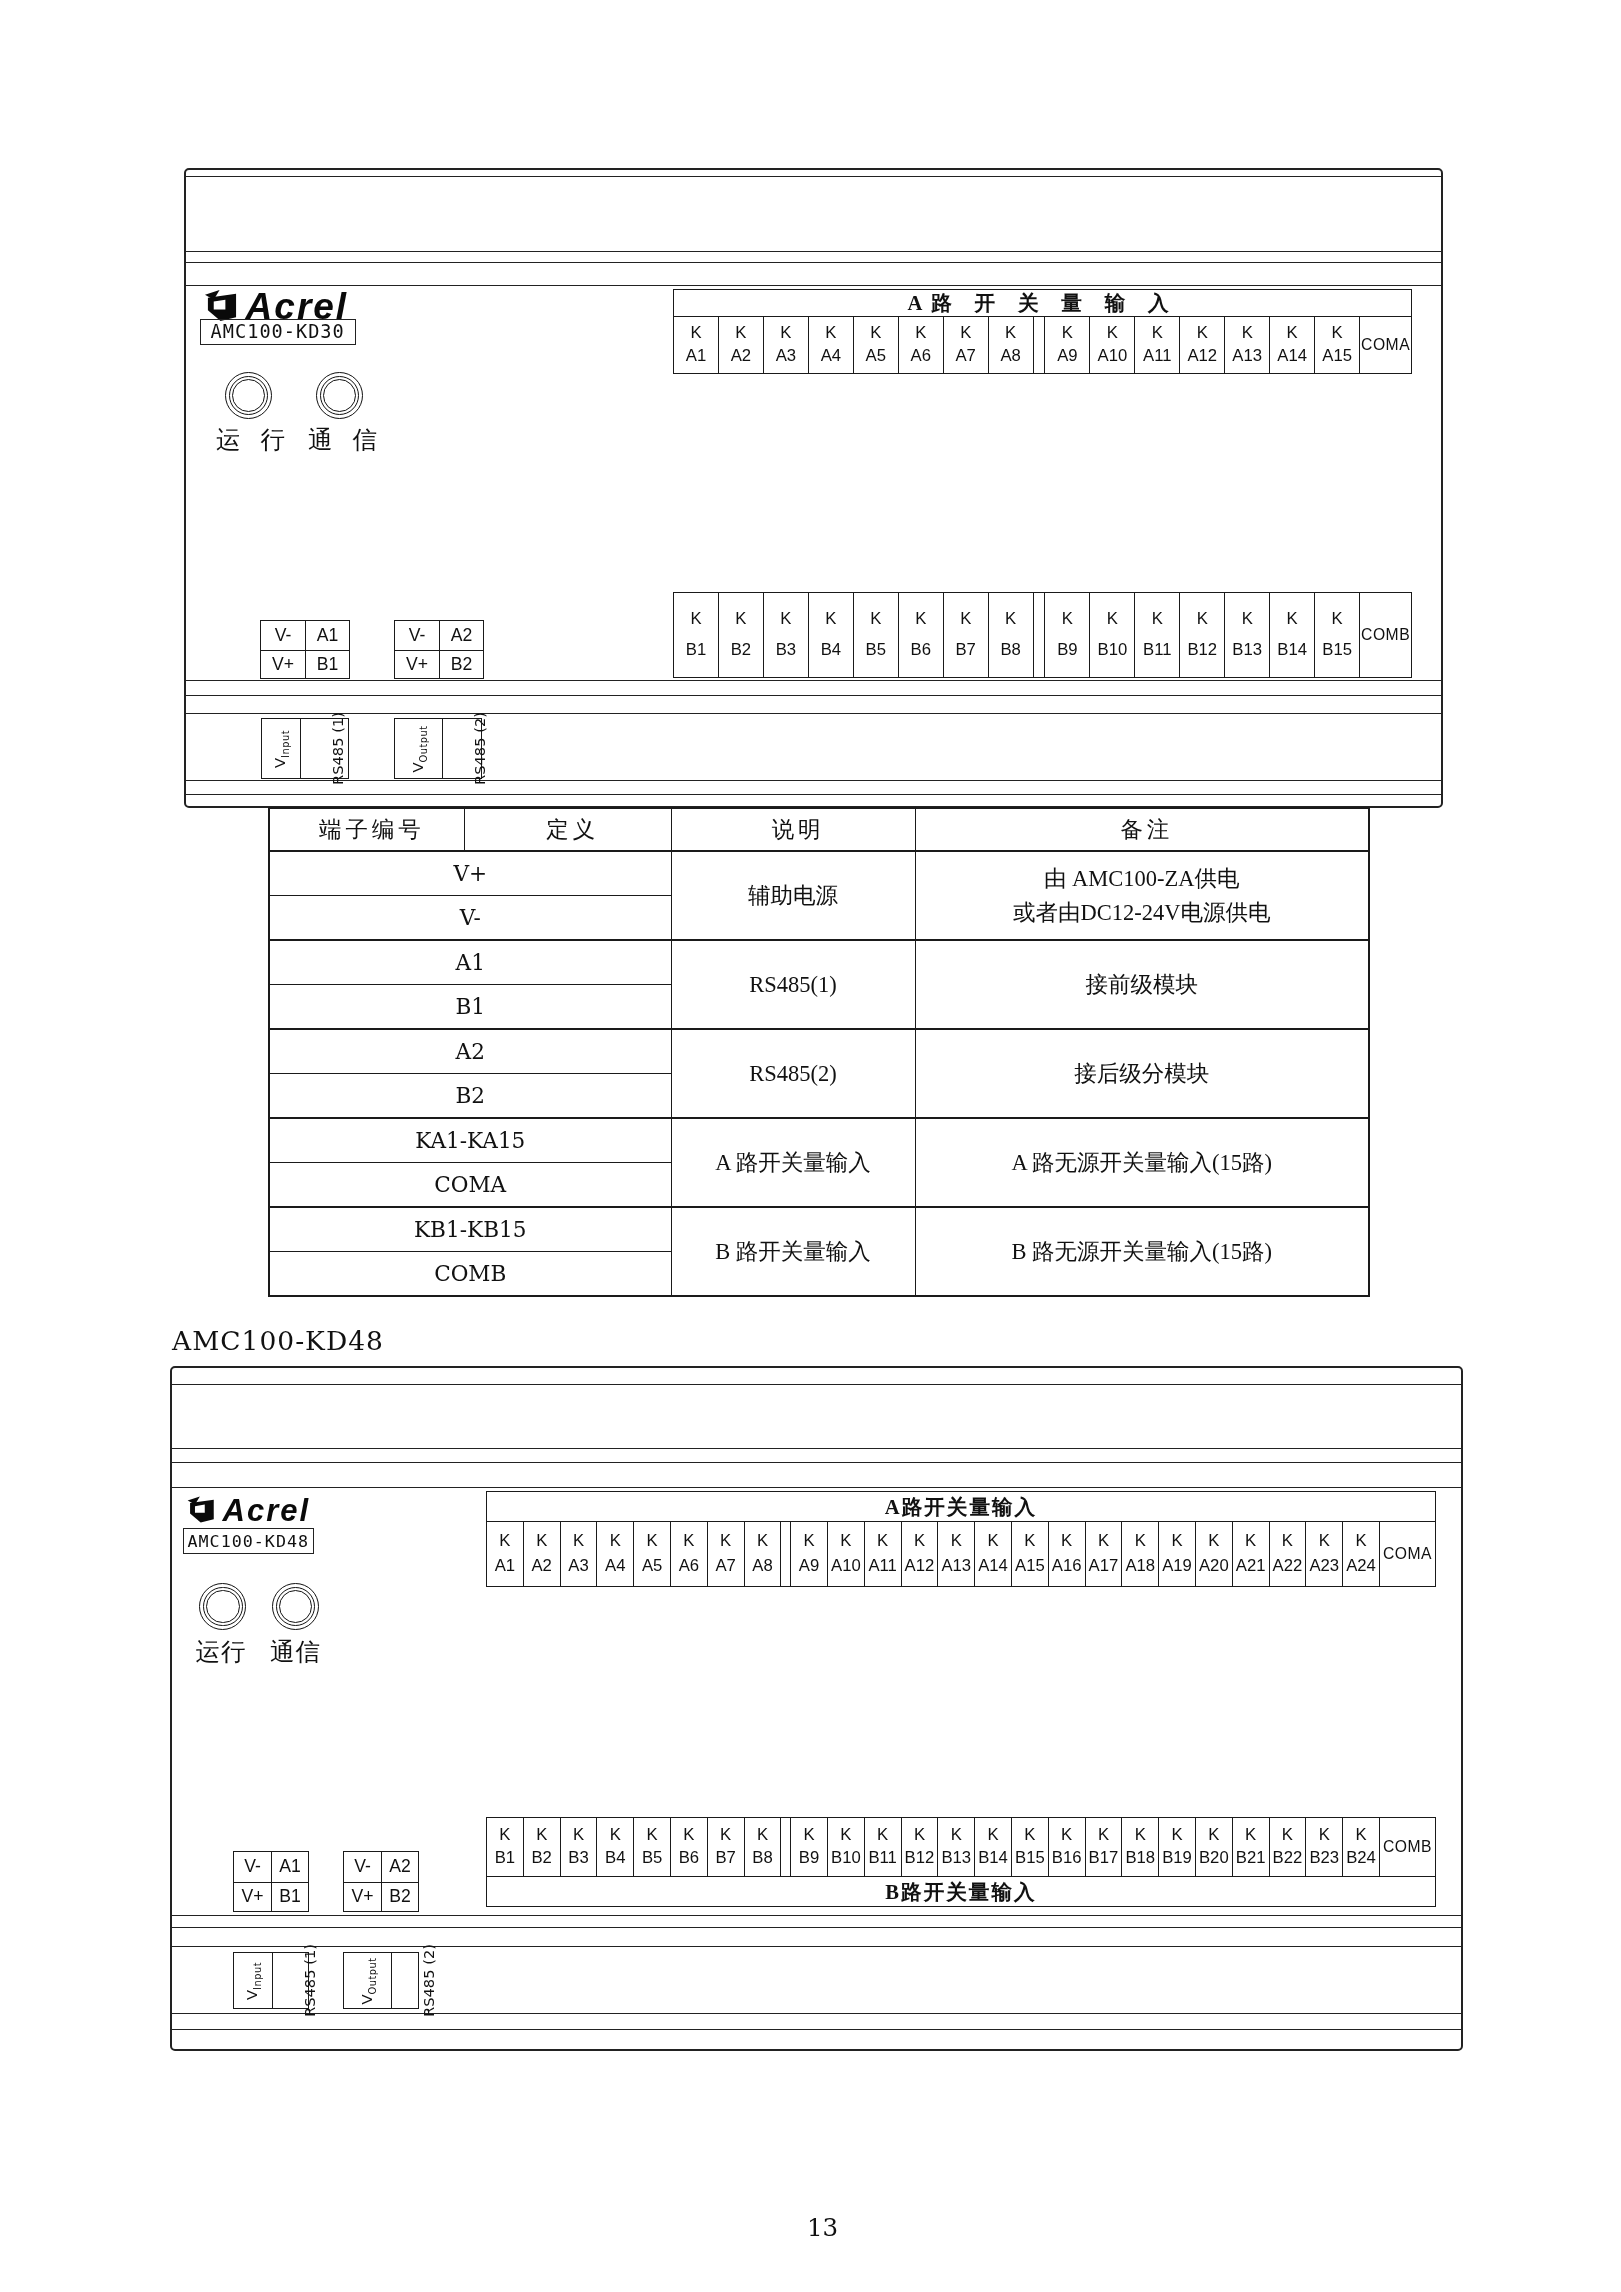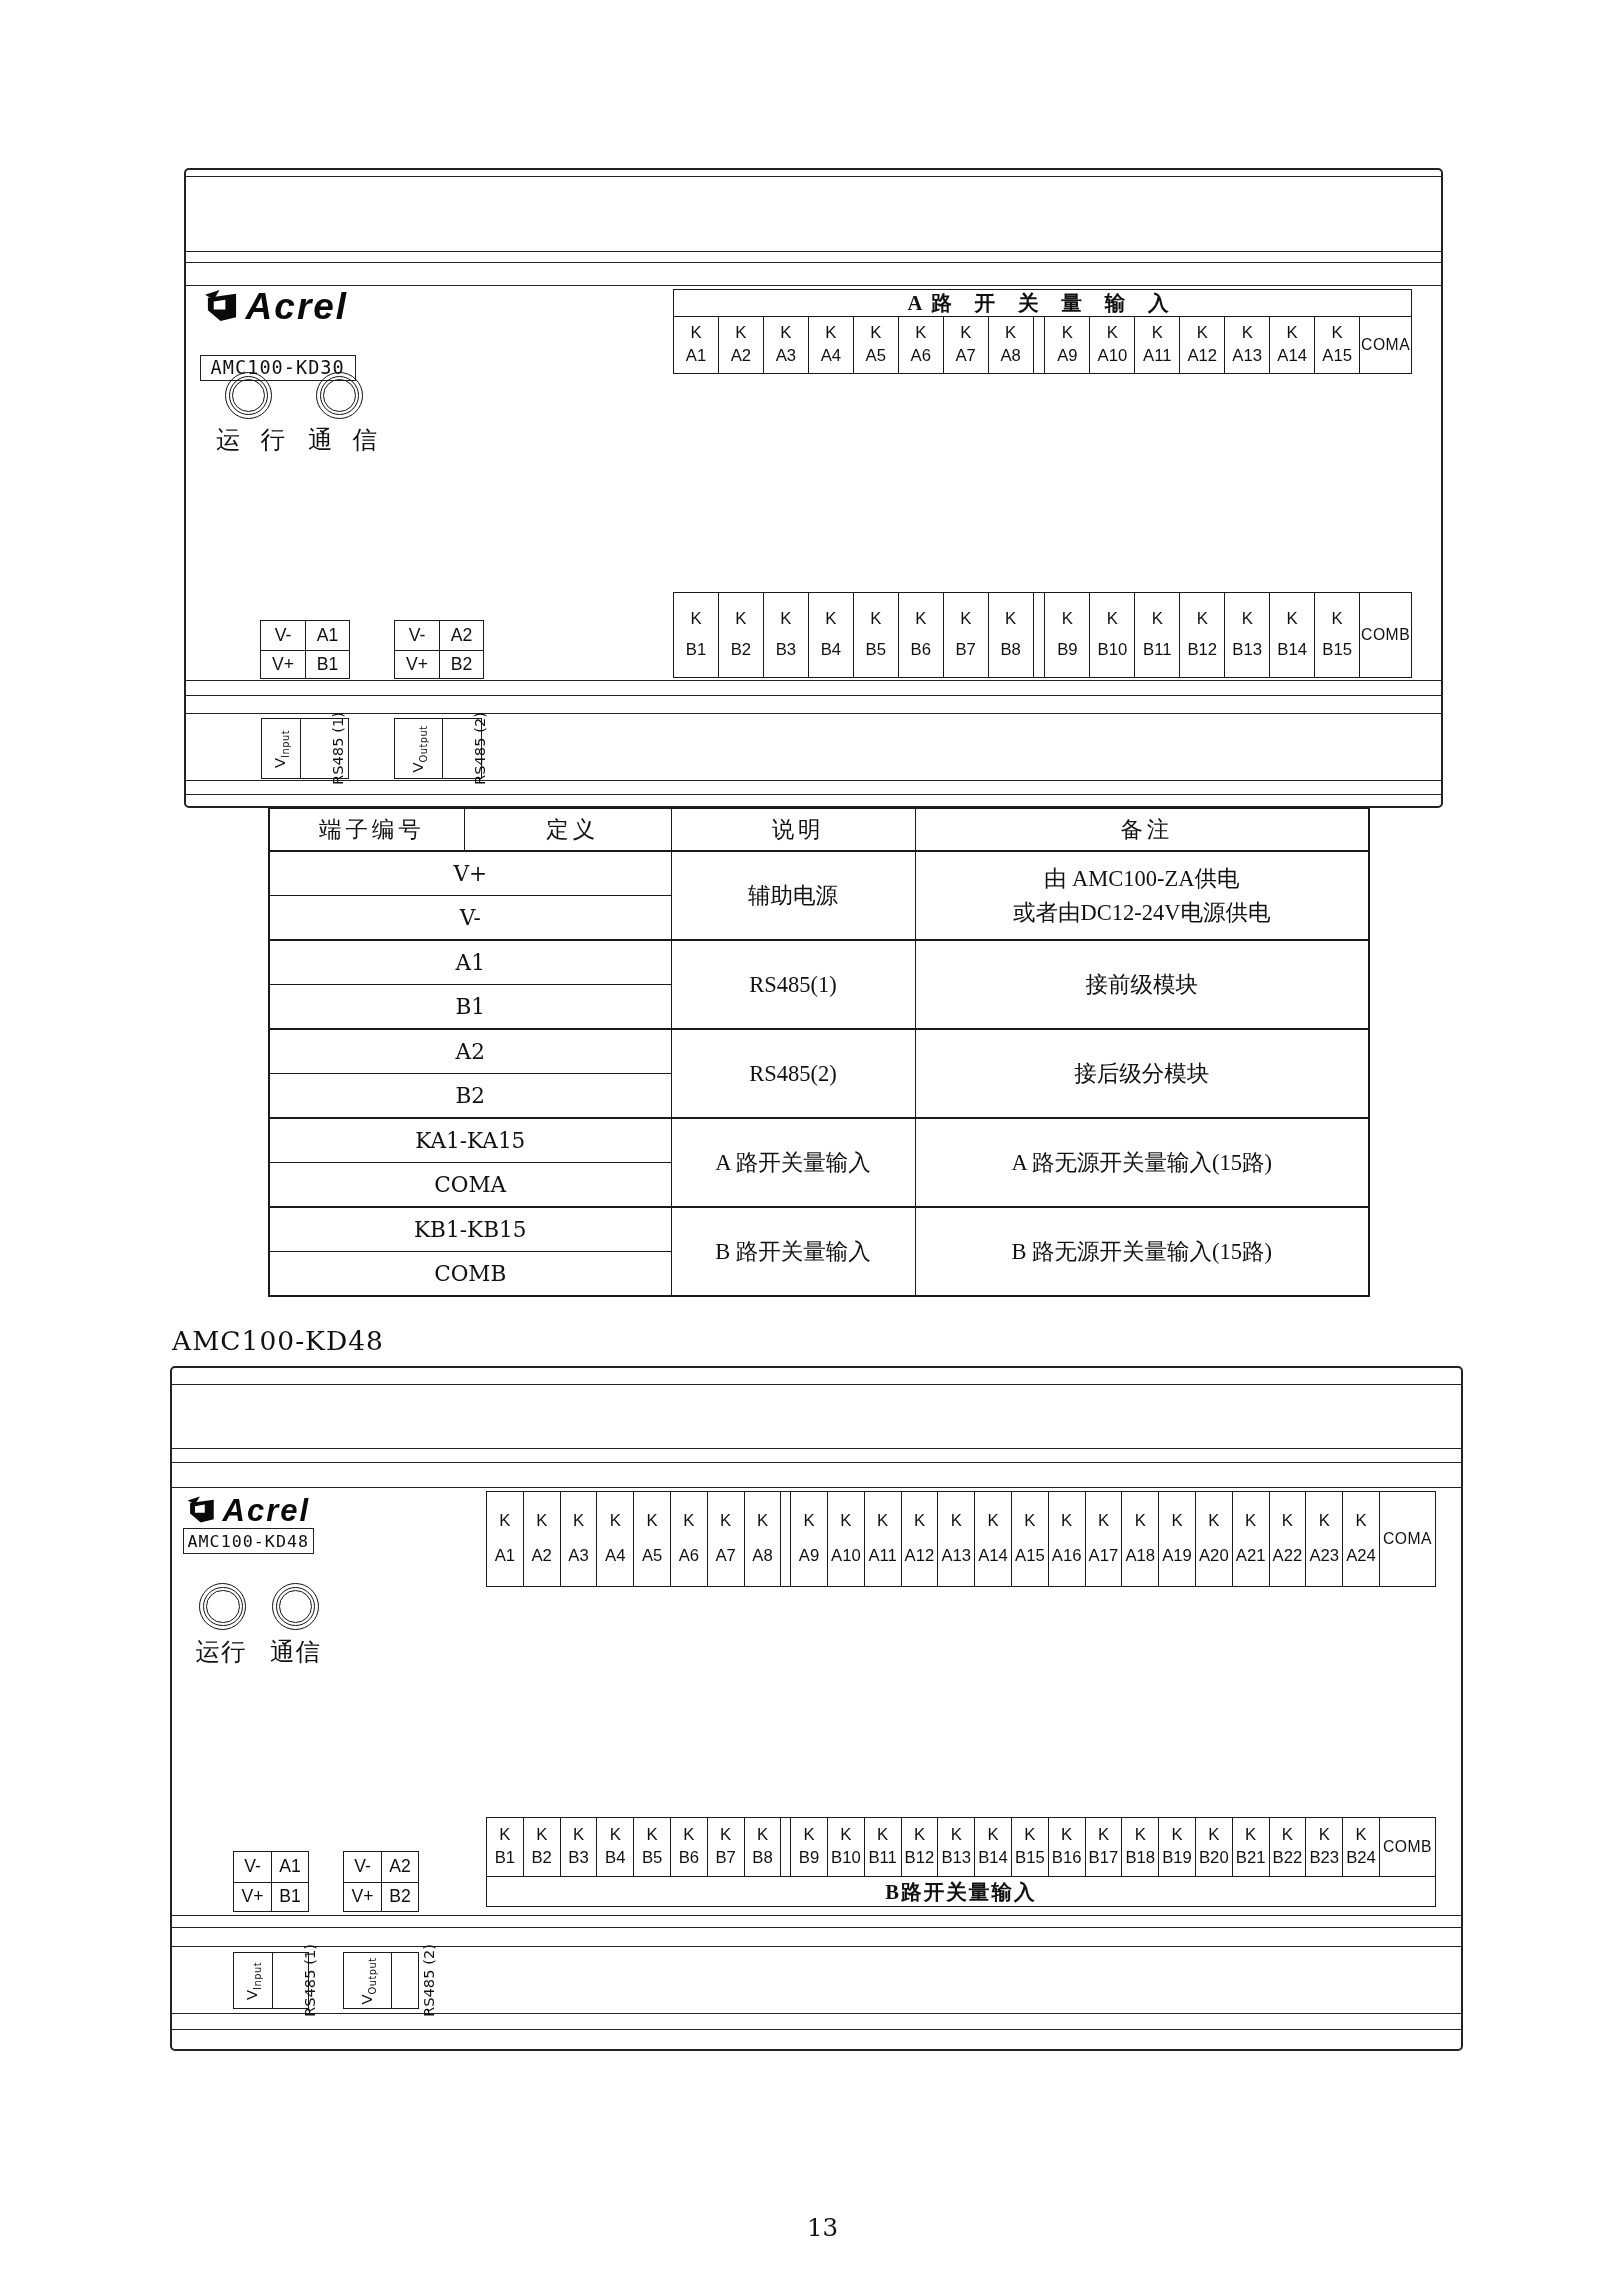--- a/index.html
+++ b/index.html
@@ -6,21 +6,21 @@
   body{width:1621px;height:2293px;position:relative;background:#fff;color:#111;
        font-family:"Liberation Sans",sans-serif;overflow:hidden;}
   .device{position:absolute;border:2px solid #222;border-radius:5px;background:#fff;}
   .hline{position:absolute;left:0;right:0;border-top:1.6px solid #222;height:0;}
   
   .logo{position:absolute;display:flex;align-items:center;gap:5.9px;}
   .logo-text{font-weight:bold;font-style:italic;letter-spacing:2px;color:#0a0a0a;}
   #kd30 .logo-text{font-size:37px;} #kd48 .logo-text{font-size:31px;}
   .model-box{position:absolute;border:1.8px solid #222;display:flex;align-items:center;justify-content:center;
              font-family:"DejaVu Sans Mono",monospace;letter-spacing:1px;}
-  #kd30 .model-box{font-size:18.6px;margin-top:36px;} #kd48 .model-box{font-size:16.7px;}
+  #kd30 .model-box{font-size:18.6px;} #kd48 .model-box{font-size:16.7px;}
   
   .led{position:absolute;width:45px;height:45px;border:1.8px solid #111;border-radius:50%;}
   .led::after{content:"";position:absolute;inset:2.9px;border:1.4px solid #111;border-radius:50%;}
   .led::before{content:"";position:absolute;inset:5.9px;border:1.2px solid #111;border-radius:50%;}
   .led-label{position:absolute;font-size:24.5px;font-family:"Liberation Serif",serif;white-space:nowrap;}
   #kd30 .led-label{letter-spacing:6.9px;}
   #kd48 .led-label{letter-spacing:1px;}
   
   .bank{position:absolute;border:1.8px solid #1a1a1a;display:flex;flex-direction:column;background:#fff;}
   .bank-title{display:flex;align-items:center;justify-content:center;font-family:"Liberation Serif",serif;
@@ -354,20 +354,21 @@
     <span class="logo-text">Acrel</span>
   </div>
   <div class="model-box" style="left:10.8px;top:160px;width:129px;height:23.5px;">AMC100-KD48</div>
 
   <div class="led" style="left:27.4px;top:215px;"></div>
   <div class="led" style="left:100px;top:215px;"></div>
   <div class="led-label" style="left:23.5px;top:267px;">运行</div>
   <div class="led-label" style="left:98px;top:267px;">通信</div>
 
   <div class="bank bankA" style="left:314px;top:123px;width:948px;height:94px;">
+    <div class="bank-title">A路开关量输入</div>
     <div class="bank-row">
       <div class="tcell">
           <span>K</span>
           <span>A1</span>
         </div>
         <div class="tcell">
           <span>K</span>
           <span>A2</span>
         </div>
         <div class="tcell">

